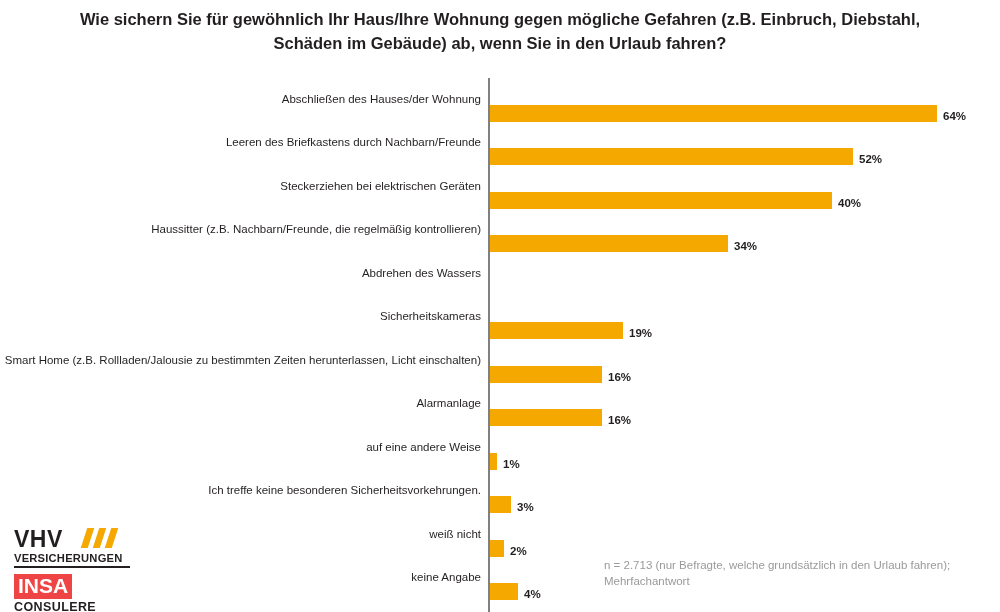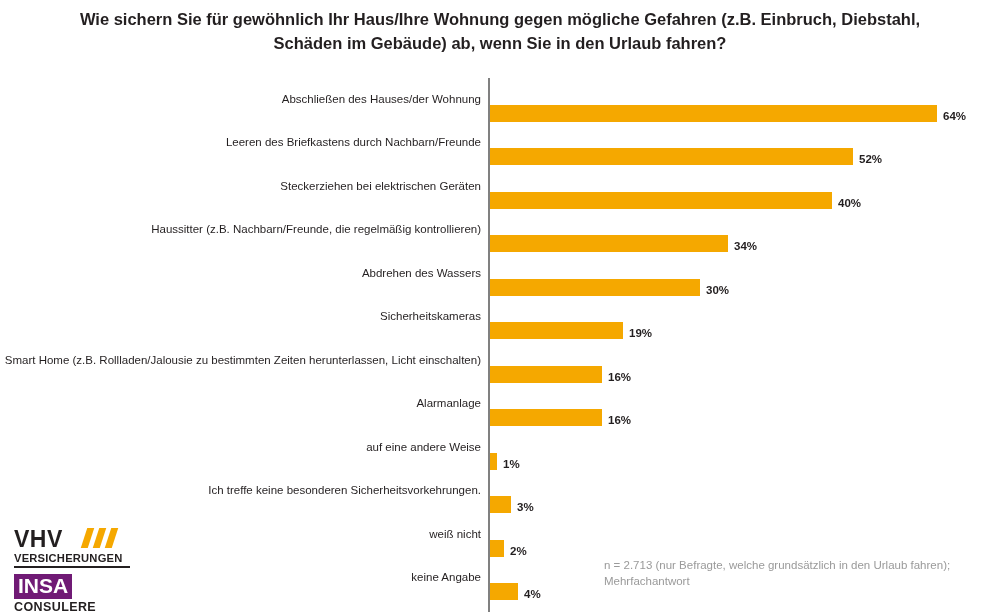--- a/index.html
+++ b/index.html
@@ -145,21 +145,21 @@
     background: #231f20;
     margin-top: 2px;
   }
 
   #insa-logo {
     position: relative;
     margin-top: 6px;
     width: 150px;
   }
   #insa-logo .insa-bar {
-    background: #701a75;
+    background: #ef4444;
     display: inline-block;
     padding: 1px 4px 2px 4px;
   }
   #insa-logo .insa-text {
     font-size: 21px;
     font-weight: bold;
     color: #ffffff;
     line-height: 1;
     letter-spacing: 0px;
   }
@@ -207,24 +207,20 @@
   <div class="row" style="top:130.5px;">
     <div class="cat-label">Haussitter (z.B. Nachbarn/Freunde, die regelmäßig kontrollieren)</div>
     <div class="bar-wrap">
       <div class="bar" style="width:238px;"></div>
       <div class="bar-value">34%</div>
     </div>
   </div>
 
   <div class="row" style="top:174px;">
     <div class="cat-label">Abdrehen des Wassers</div>
-    <div class="bar-wrap">
-      <div class="bar" style="width:210px;"></div>
-      <div class="bar-value">30%</div>
-    </div>
   </div>
 
   <div class="row" style="top:217.5px;">
     <div class="cat-label">Sicherheitskameras</div>
     <div class="bar-wrap">
       <div class="bar" style="width:133px;"></div>
       <div class="bar-value">19%</div>
     </div>
   </div>
 

